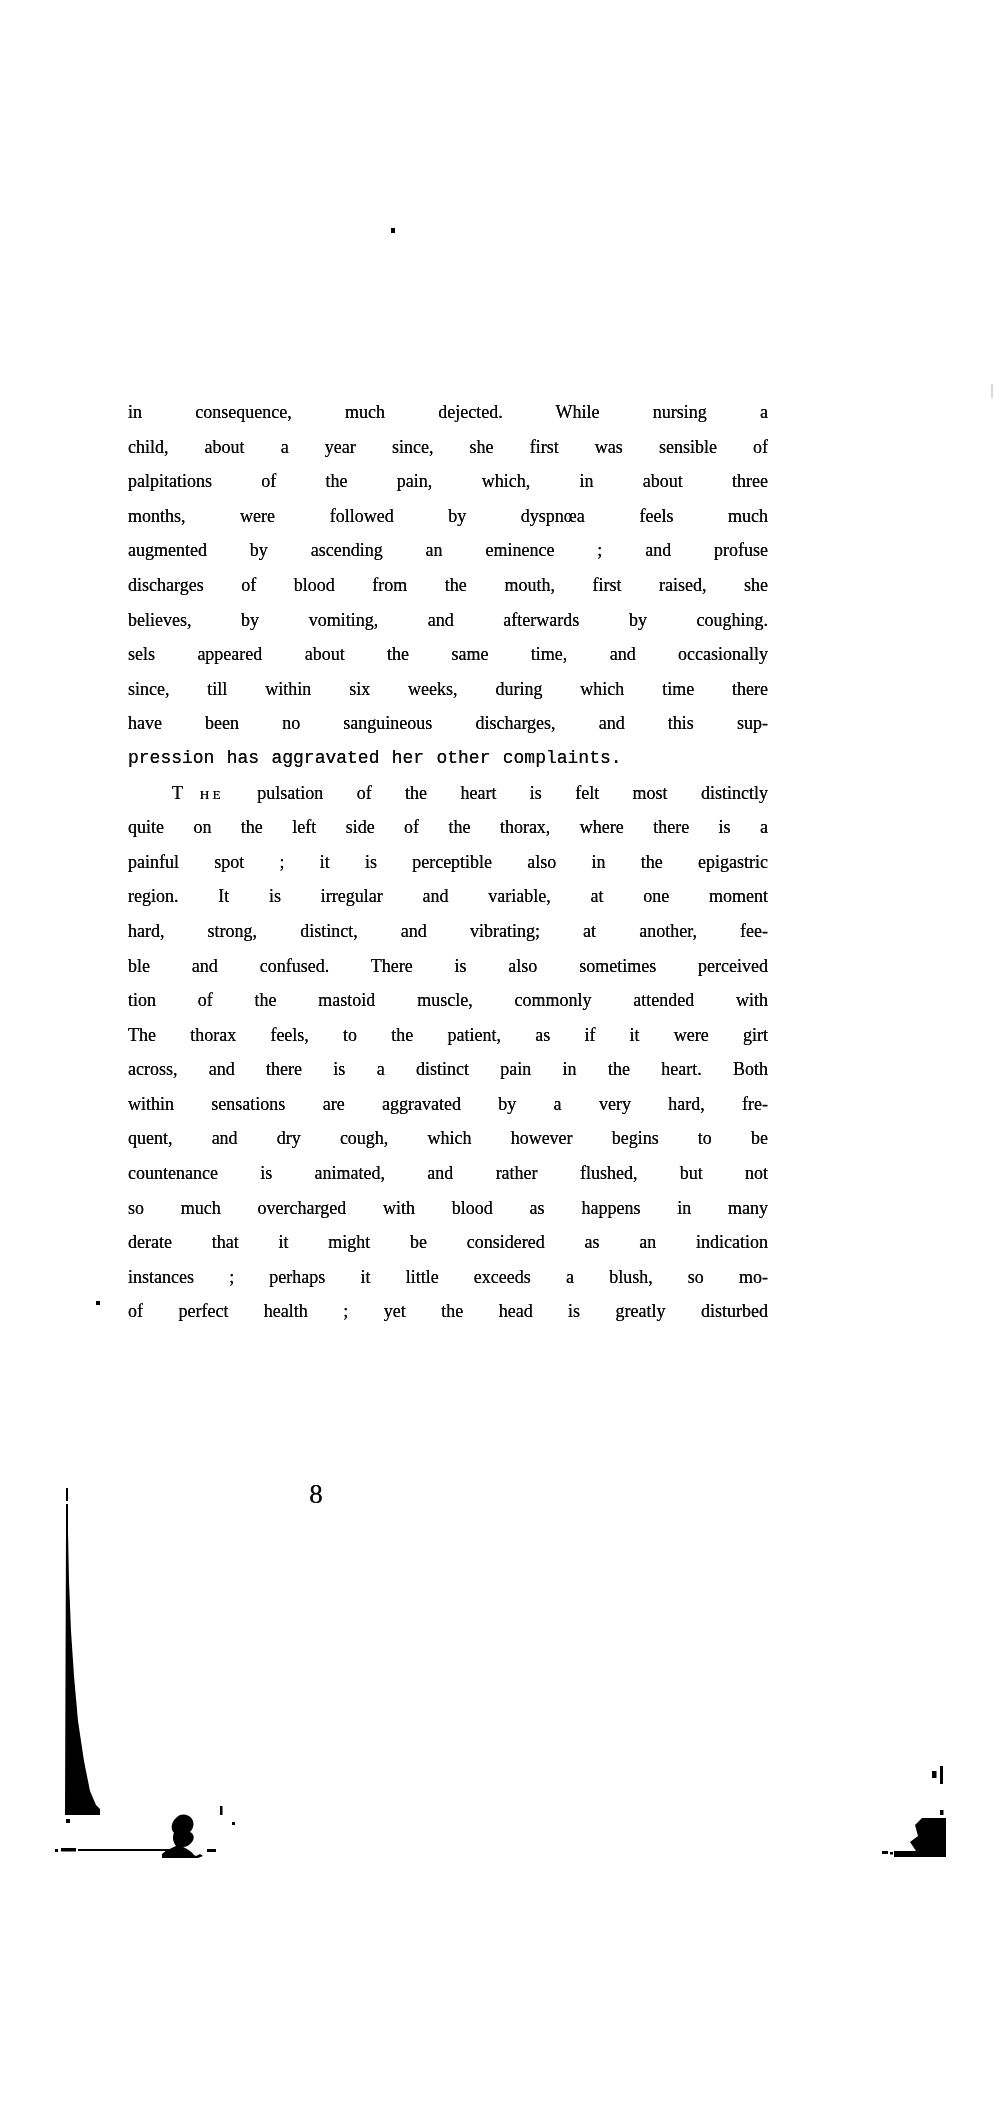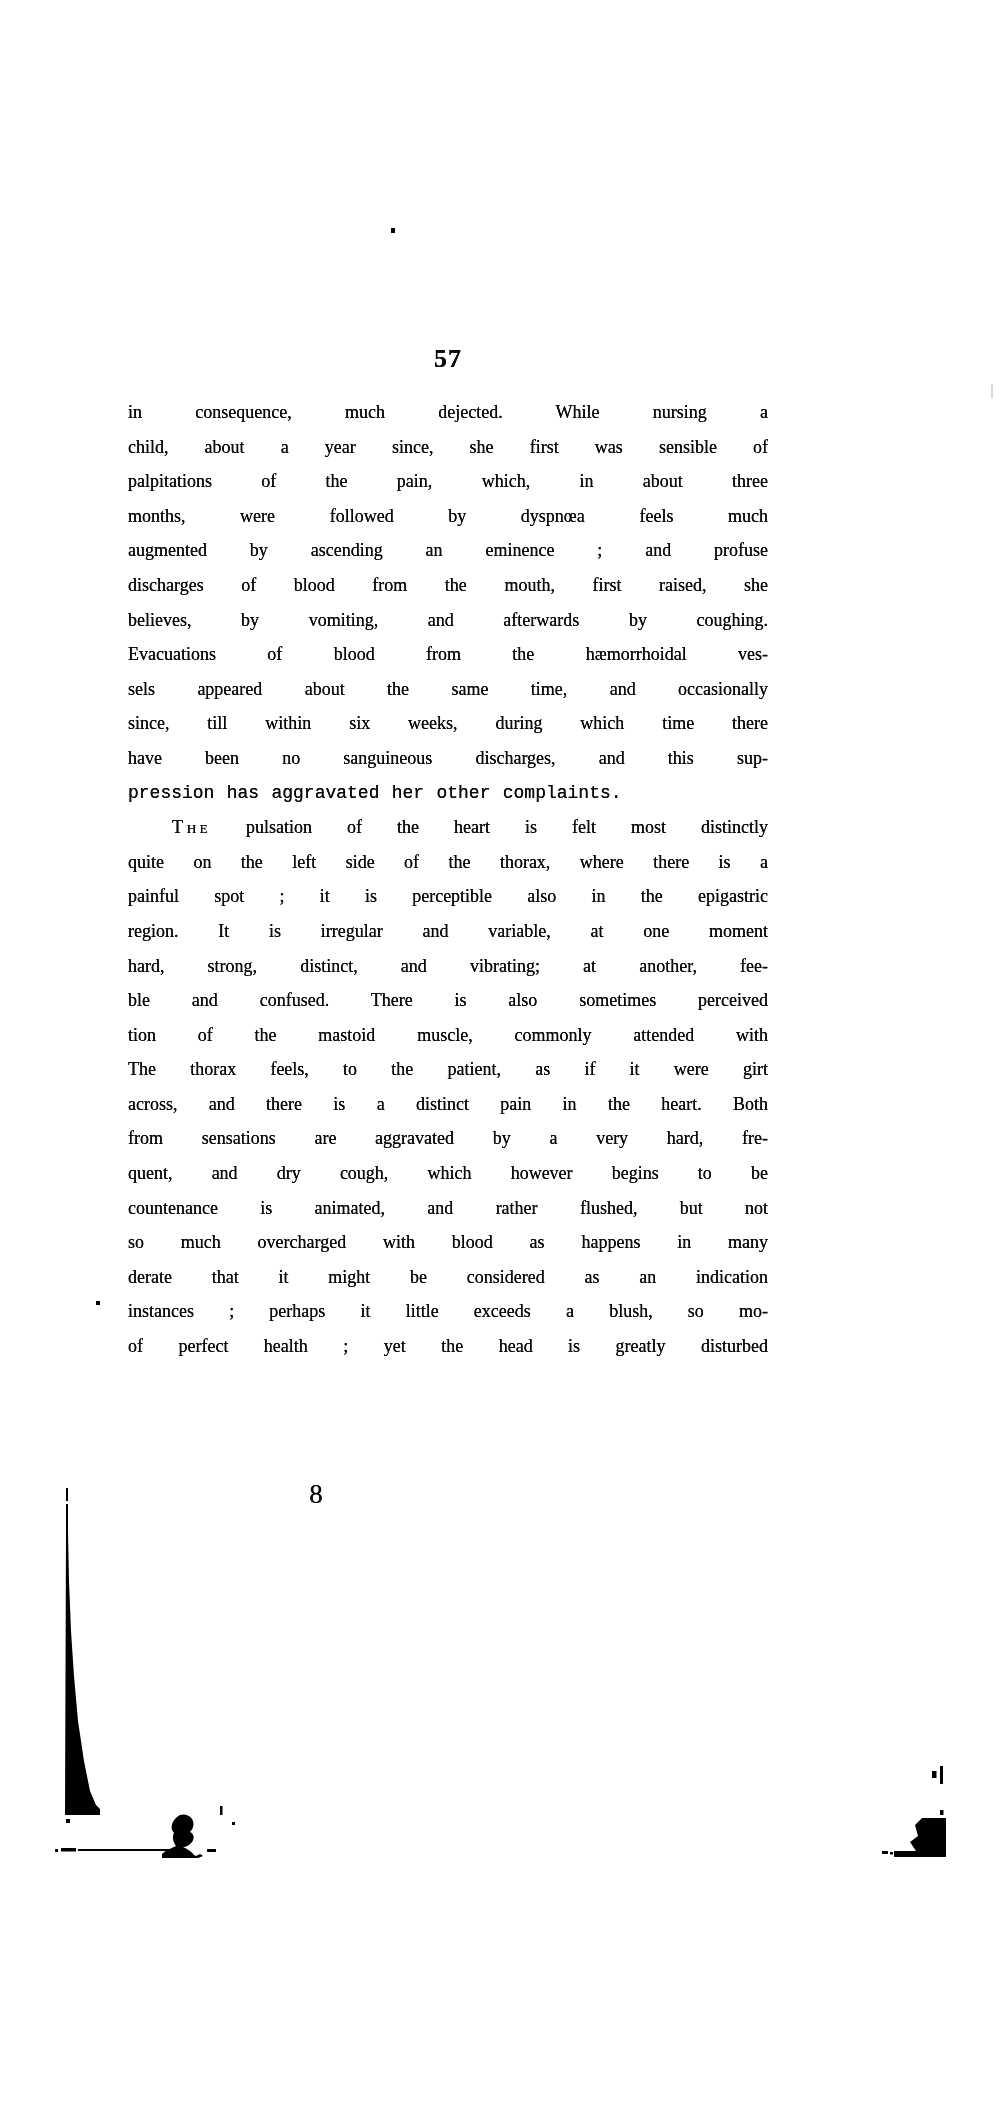--- a/index.html
+++ b/index.html
@@ -51,21 +51,21 @@
   .line.flush {
     text-align-last: left;
     font-family: Liberation Mono, monospace;
   }
   .line.indent {
     text-indent: 44px;
   }
   .sc {
     font-size: 0.74em;
     letter-spacing: 0.24em;
-    margin-left: 2px;
+    margin-left: 15px;
   }
   .initial-cap {
     letter-spacing: 0.1em;
   }
   .signature-mark {
     position: absolute;
     left: 296px;
     top: 1479px;
     width: 40px;
     text-align: center;
@@ -84,45 +84,43 @@
     position: absolute;
     background: #c9c9c9;
     opacity: 0.7;
   }
 </style>
 </head>
 <body>
 
 <div class="page">
 
-  <div class="page-number">57</div>
 
   <div class="text-block" id="text-block">
       <div class="line">in consequence, much dejected.  While nursing a</div>
       <div class="line">child, about a year since, she first was sensible of</div>
       <div class="line">palpitations of the pain, which, in about three</div>
       <div class="line">months, were followed by dyspnœa feels much</div>
       <div class="line">augmented by ascending an eminence ; and profuse</div>
       <div class="line">discharges of blood from the mouth, first raised, she</div>
       <div class="line">believes, by vomiting, and afterwards by coughing.</div>
-      <div class="line">Evacuations of blood from the hæmorrhoidal ves-</div>
       <div class="line">sels appeared about the same time, and occasionally</div>
       <div class="line">since, till within six weeks, during which time there</div>
       <div class="line">have been no sanguineous discharges, and this sup-</div>
       <div class="line flush">pression has aggravated her other complaints.</div>
       <div class="line indent"><span class="initial-cap">T</span><span class="sc">HE</span><span> pulsation of the heart is felt most distinctly</span></div>
       <div class="line">quite on the left side of the thorax, where there is a</div>
       <div class="line">painful spot ; it is perceptible also in the epigastric</div>
       <div class="line">region.  It is irregular and variable, at one moment</div>
       <div class="line">hard, strong, distinct, and vibrating; at another, fee-</div>
       <div class="line">ble and confused. There is also sometimes perceived</div>
       <div class="line">tion of the mastoid muscle, commonly attended with</div>
       <div class="line">The thorax feels, to the patient, as if it were girt</div>
       <div class="line">across, and there is a distinct pain in the heart. Both</div>
-      <div class="line">from sensations are aggravated by a very hard, fre-</div>
+      <div class="line">within sensations are aggravated by a very hard, fre-</div>
       <div class="line">quent, and dry cough, which however begins to be</div>
       <div class="line">countenance is animated, and rather flushed, but not</div>
       <div class="line">so much overcharged with blood as happens in many</div>
       <div class="line">derate that it might be considered as an indication</div>
       <div class="line">instances ; perhaps it little exceeds a blush, so mo-</div>
       <div class="line">of perfect health ; yet the head is greatly disturbed</div>
     </div>
 
   <div class="signature-mark">8</div>
 

